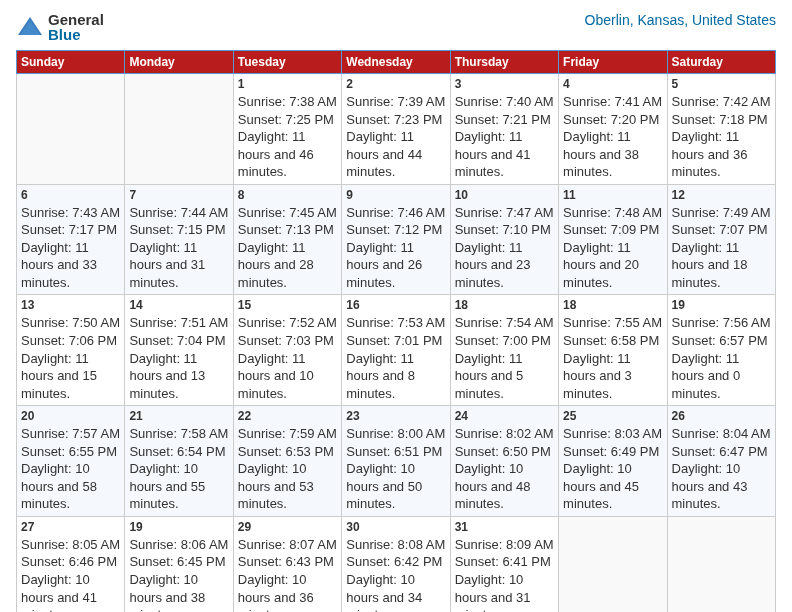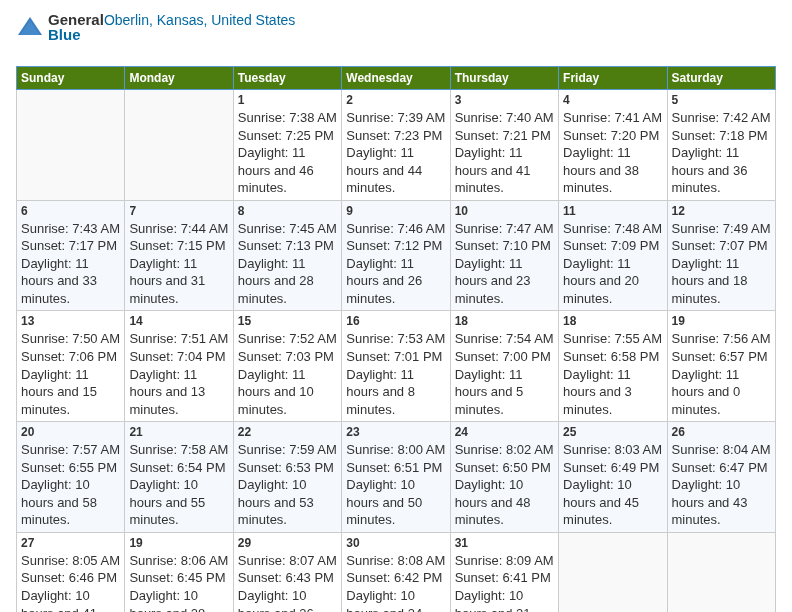--- a/index.html
+++ b/index.html
@@ -12,22 +12,23 @@
     }
     .page {
       width: 792px;
       height: 612px;
       padding: 12px 16px 10px 16px;
       display: flex;
       flex-direction: column;
     }
     .header {
       display: flex;
+      justify-content: space-between;
       align-items: flex-start;
-      margin-bottom: 24px;
+      margin-bottom: 8px;
     }
     .logo {
       display: flex;
       align-items: center;
       gap: 4px;
     }
     .logo-text {
       display: flex;
       flex-direction: column;
       line-height: 1;
@@ -58,21 +59,21 @@
       font-size: 14px;
       color: #0369a1;
     }
     .calendar {
       flex: 1;
       border-collapse: collapse;
       width: 100%;
       table-layout: fixed;
     }
     .calendar thead tr {
-      background: #4d7c0f;
+      background: #b91c1c;
       border-radius: 10px;
     }
     .calendar thead th {
       color: #fff;
       font-size: 12px;
       font-weight: bold;
       padding: 4px 4px;
       border: 1px solid #5599d4;
       text-align: left;
     }

